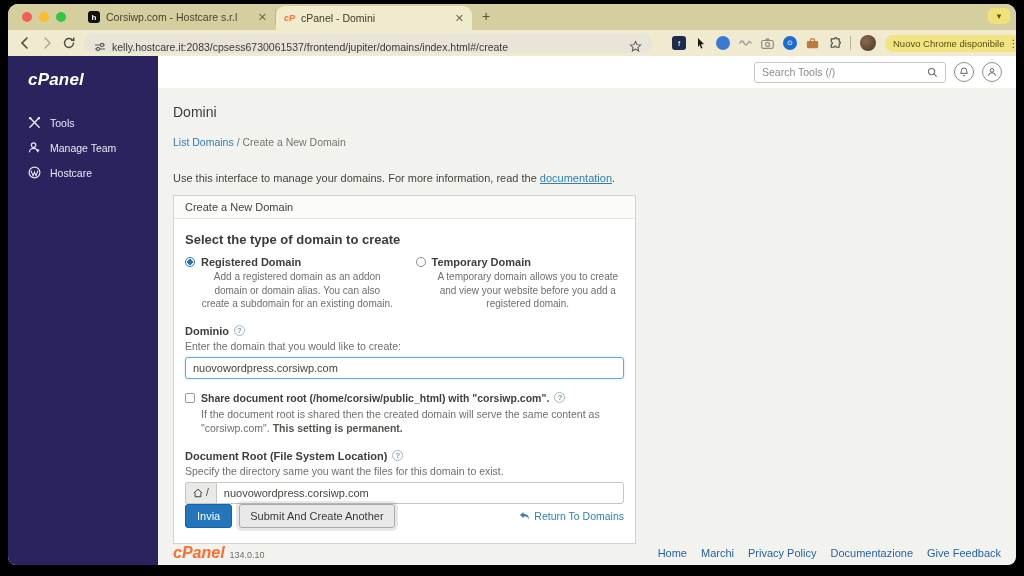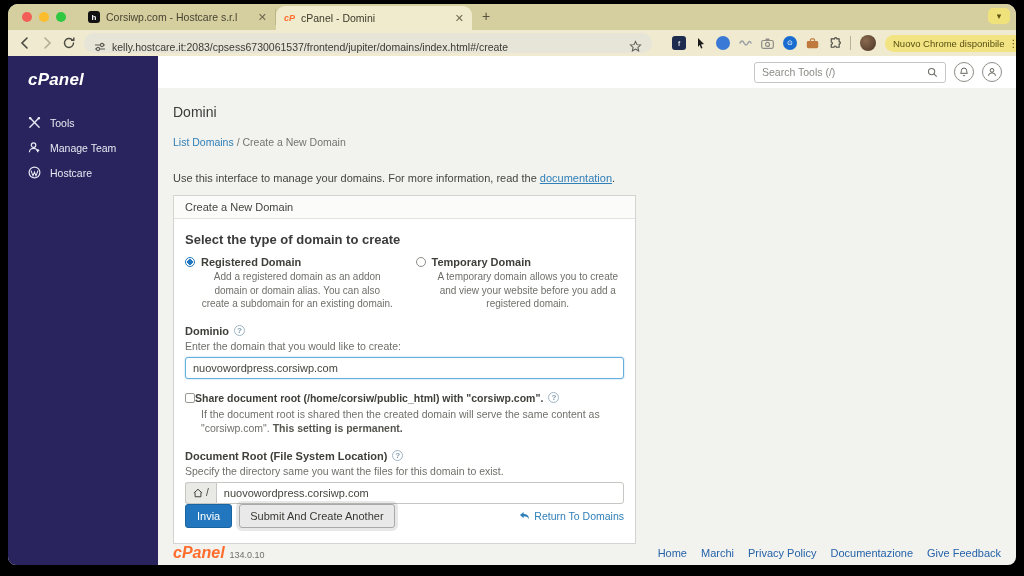--- a/index.html
+++ b/index.html
@@ -66,21 +66,21 @@
   .rb.sel { border-color:#2276bd; background:radial-gradient(circle, #2276bd 0 46%, #fff 52%); }
   .radio-label { font-size:11px; font-weight:bold; color:#3f3f3a; }
   .radio-desc { font-size:10px; color:#6f6f6a; line-height:1.35; margin:2px 0 0 16px; }
 
   .flabel { display:flex; align-items:center; gap:5px; font-size:11px; font-weight:bold; color:#3f3f3a; margin-top:14px; }
   .help { width:11px; height:11px; border-radius:50%; border:1px solid #9fb6c6; color:#7d99ad; font-size:8px; display:inline-flex; align-items:center; justify-content:center; flex:0 0 auto; }
   .fhelp { font-size:10.5px; color:#6f6f6a; margin-top:3px; }
   .tinput { width:100%; height:22px; border:1px solid #c6c6c2; border-radius:3px; font-size:11px; color:#45453f; padding:0 7px; margin-top:5px; font-family:"Liberation Sans",sans-serif; outline:none; }
   .tinput.focus { border:1px solid #64aede; box-shadow:0 0 2px rgba(100,174,222,.6); }
 
-  .cbrow { display:flex; align-items:flex-start; margin-top:13px; }
+  .cbrow { display:flex; align-items:flex-start; gap:6px; margin-top:13px; }
   .cb { width:10px; height:10px; border:1px solid #9a9a95; border-radius:2px; background:#fff; margin-top:1px; flex:0 0 auto; }
   .cblabel { font-size:10.5px; font-weight:bold; color:#3f3f3a; display:flex; align-items:center; gap:5px; }
   .cbdesc { font-size:10.5px; color:#6f6f6a; margin:3px 0 0 16px; line-height:1.4; }
   .cbdesc b { color:#55554f; }
 
   .igroup { display:flex; margin-top:5px; }
   .iaddon { display:flex; align-items:center; gap:3px; background:#e9e9e6; border:1px solid #c6c6c2; border-right:none; border-radius:3px 0 0 3px; padding:0 7px; font-size:10px; color:#45453f; }
   .igroup input { flex:1; border-radius:0 3px 3px 0; margin-top:0; }
 
   .btnrow { display:flex; align-items:center; }

